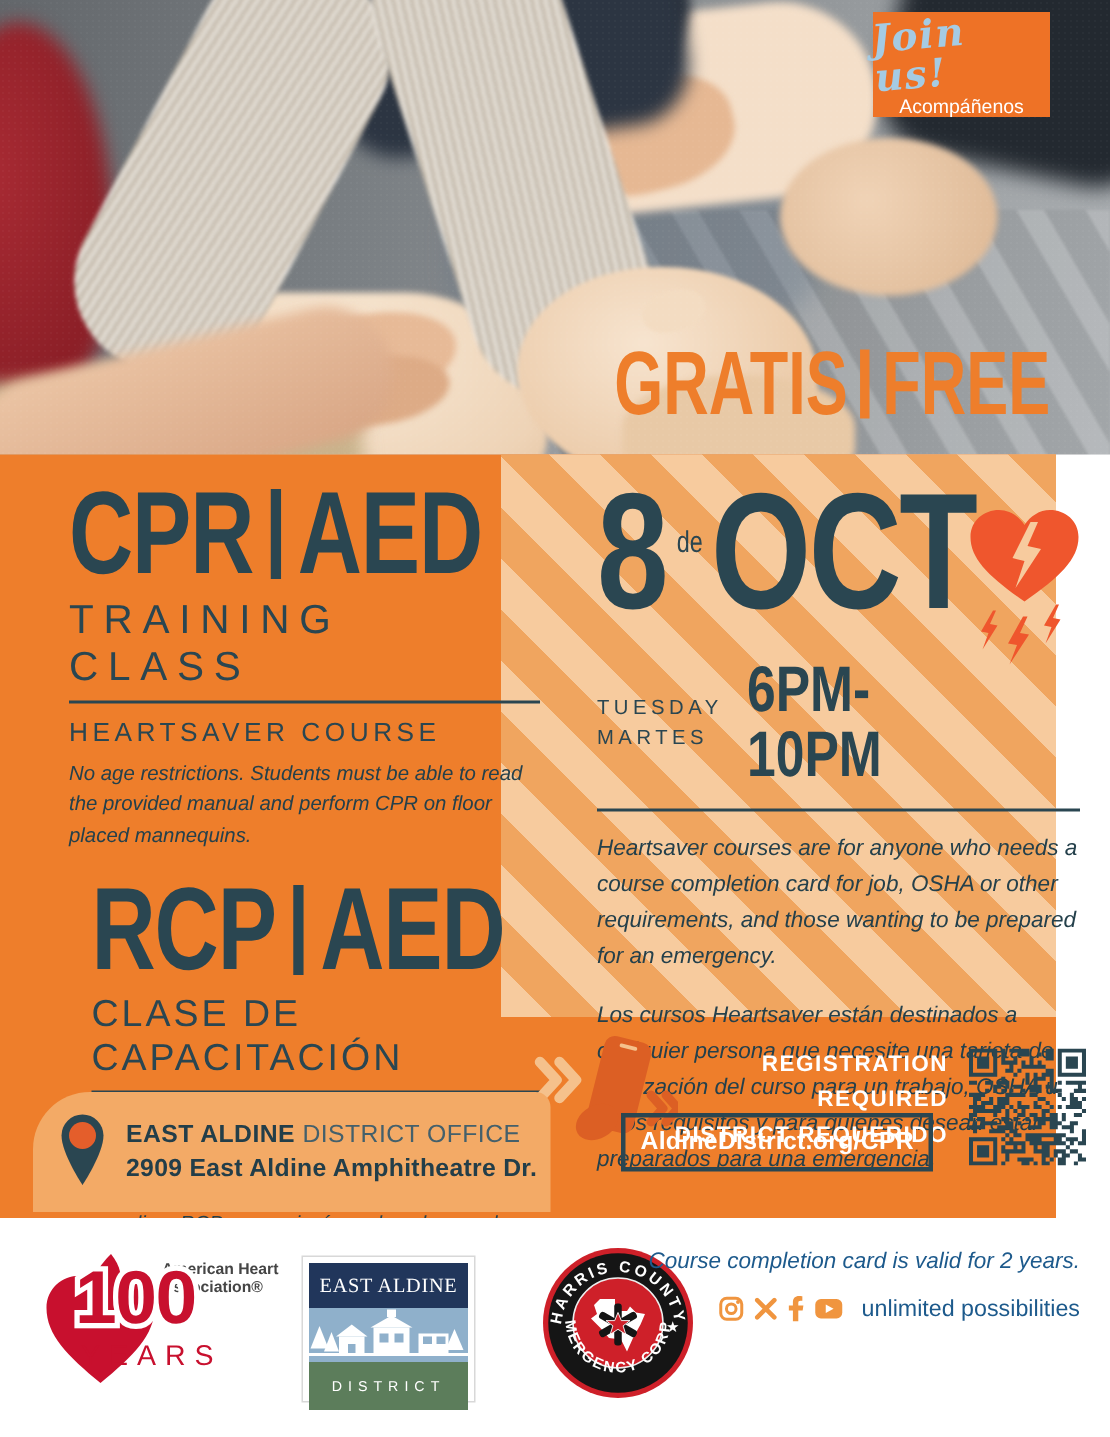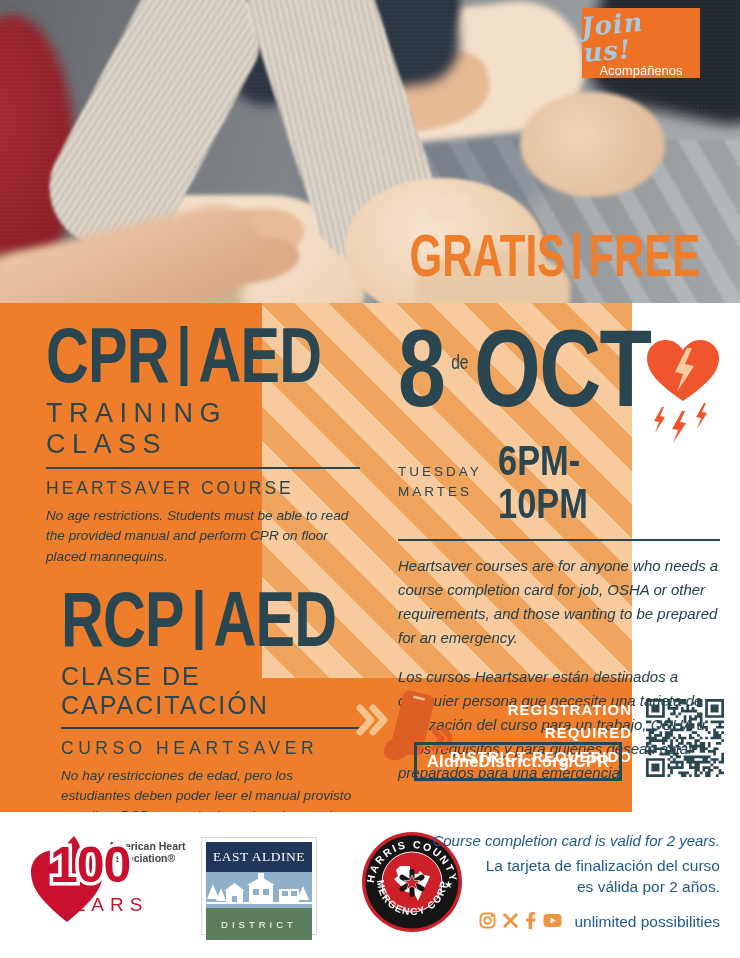--- a/index.html
+++ b/index.html
@@ -47,21 +47,21 @@
   .join-script{font-family:"DejaVu Serif",serif;font-style:italic;font-weight:bold;font-size:26px;
          color:#A5CBE3;transform:rotate(-5deg);letter-spacing:1px;line-height:1;}
   .join-sub{font-size:13px;color:#ffffff;margin-top:2px;text-align:center;}
 
   .free-banner{position:absolute;right:40px;top:226px;display:flex;align-items:center;gap:12px;
          transform:scaleX(.7);transform-origin:right center;color:#EE7E2B;font-weight:bold;font-size:60px;
          line-height:1;z-index:5;letter-spacing:0;}
   .free-divider{width:9px;height:46px;background:#EE7E2B;}
 
   
-  .bodyband{position:absolute;left:0;top:303px;width:632px;height:509px;background:#EE7E2B;}
+  .bodyband{position:absolute;left:0;top:303px;width:704px;height:509px;background:#EE7E2B;}
   .stripes{position:absolute;right:0;top:0;width:370px;height:375px;
          background:repeating-linear-gradient(45deg,#F7CB9E 0 24px,#F0A55F 24px 48px);}
 
   .col-left{position:absolute;left:46px;top:17px;width:314px;color:#2A4651;}
   .hero-title{display:flex;align-items:center;gap:15px;font-weight:bold;font-size:78px;line-height:.92;
          letter-spacing:-1px;transform:scaleX(.76);transform-origin:left center;color:#2A4651;}
   .title-bar{width:9px;height:60px;background:#2A4651;flex:0 0 auto;}
   .sub-title{font-size:27px;letter-spacing:6.5px;margin-top:6px;color:#2A4651;}
   .rule{border:none;border-top:2px solid #2A4651;margin:7px 0 0 0;width:100%;}
   .level{font-size:17.5px;letter-spacing:3px;margin-top:9px;color:#2A4651;}
@@ -244,20 +244,32 @@
         <div>DISTRICT REQUERIDO</div>
       </div>
       <div class="reg-link">AldineDistrict.org/CPR</div>
       <div class="qr-box">
         <svg id="qr-svg" width="78" height="78" viewBox="0 0 80 80">
             <path d="M22.07,0.00h2.76v2.76h-2.76zM27.59,0.00h2.76v2.76h-2.76zM30.34,0.00h2.76v2.76h-2.76zM33.10,0.00h2.76v2.76h-2.76zM35.86,0.00h2.76v2.76h-2.76zM38.62,0.00h2.76v2.76h-2.76zM52.41,0.00h2.76v2.76h-2.76zM55.17,0.00h2.76v2.76h-2.76zM22.07,2.76h2.76v2.76h-2.76zM33.10,2.76h2.76v2.76h-2.76zM35.86,2.76h2.76v2.76h-2.76zM38.62,2.76h2.76v2.76h-2.76zM46.90,2.76h2.76v2.76h-2.76zM52.41,2.76h2.76v2.76h-2.76zM55.17,2.76h2.76v2.76h-2.76zM22.07,5.52h2.76v2.76h-2.76zM30.34,5.52h2.76v2.76h-2.76zM41.38,5.52h2.76v2.76h-2.76zM52.41,5.52h2.76v2.76h-2.76zM55.17,5.52h2.76v2.76h-2.76zM22.07,8.28h2.76v2.76h-2.76zM24.83,8.28h2.76v2.76h-2.76zM27.59,8.28h2.76v2.76h-2.76zM30.34,8.28h2.76v2.76h-2.76zM35.86,8.28h2.76v2.76h-2.76zM41.38,8.28h2.76v2.76h-2.76zM46.90,8.28h2.76v2.76h-2.76zM27.59,11.03h2.76v2.76h-2.76zM35.86,11.03h2.76v2.76h-2.76zM38.62,11.03h2.76v2.76h-2.76zM41.38,11.03h2.76v2.76h-2.76zM44.14,11.03h2.76v2.76h-2.76zM46.90,11.03h2.76v2.76h-2.76zM49.66,11.03h2.76v2.76h-2.76zM24.83,13.79h2.76v2.76h-2.76zM27.59,13.79h2.76v2.76h-2.76zM33.10,13.79h2.76v2.76h-2.76zM52.41,13.79h2.76v2.76h-2.76zM55.17,13.79h2.76v2.76h-2.76zM30.34,16.55h2.76v2.76h-2.76zM38.62,16.55h2.76v2.76h-2.76zM44.14,16.55h2.76v2.76h-2.76zM49.66,16.55h2.76v2.76h-2.76zM52.41,16.55h2.76v2.76h-2.76zM55.17,16.55h2.76v2.76h-2.76zM22.07,19.31h2.76v2.76h-2.76zM38.62,19.31h2.76v2.76h-2.76zM44.14,19.31h2.76v2.76h-2.76zM46.90,19.31h2.76v2.76h-2.76zM49.66,19.31h2.76v2.76h-2.76zM55.17,19.31h2.76v2.76h-2.76zM0.00,22.07h2.76v2.76h-2.76zM2.76,22.07h2.76v2.76h-2.76zM11.03,22.07h2.76v2.76h-2.76zM13.79,22.07h2.76v2.76h-2.76zM19.31,22.07h2.76v2.76h-2.76zM22.07,22.07h2.76v2.76h-2.76zM24.83,22.07h2.76v2.76h-2.76zM38.62,22.07h2.76v2.76h-2.76zM44.14,22.07h2.76v2.76h-2.76zM55.17,22.07h2.76v2.76h-2.76zM60.69,22.07h2.76v2.76h-2.76zM66.21,22.07h2.76v2.76h-2.76zM68.97,22.07h2.76v2.76h-2.76zM71.72,22.07h2.76v2.76h-2.76zM74.48,22.07h2.76v2.76h-2.76zM77.24,22.07h2.76v2.76h-2.76zM16.55,24.83h2.76v2.76h-2.76zM19.31,24.83h2.76v2.76h-2.76zM24.83,24.83h2.76v2.76h-2.76zM30.34,24.83h2.76v2.76h-2.76zM33.10,24.83h2.76v2.76h-2.76zM41.38,24.83h2.76v2.76h-2.76zM44.14,24.83h2.76v2.76h-2.76zM46.90,24.83h2.76v2.76h-2.76zM52.41,24.83h2.76v2.76h-2.76zM55.17,24.83h2.76v2.76h-2.76zM74.48,24.83h2.76v2.76h-2.76zM11.03,27.59h2.76v2.76h-2.76zM16.55,27.59h2.76v2.76h-2.76zM22.07,27.59h2.76v2.76h-2.76zM27.59,27.59h2.76v2.76h-2.76zM35.86,27.59h2.76v2.76h-2.76zM41.38,27.59h2.76v2.76h-2.76zM44.14,27.59h2.76v2.76h-2.76zM46.90,27.59h2.76v2.76h-2.76zM55.17,27.59h2.76v2.76h-2.76zM57.93,27.59h2.76v2.76h-2.76zM60.69,27.59h2.76v2.76h-2.76zM71.72,27.59h2.76v2.76h-2.76zM74.48,27.59h2.76v2.76h-2.76zM77.24,27.59h2.76v2.76h-2.76zM0.00,30.34h2.76v2.76h-2.76zM2.76,30.34h2.76v2.76h-2.76zM5.52,30.34h2.76v2.76h-2.76zM8.28,30.34h2.76v2.76h-2.76zM24.83,30.34h2.76v2.76h-2.76zM27.59,30.34h2.76v2.76h-2.76zM30.34,30.34h2.76v2.76h-2.76zM33.10,30.34h2.76v2.76h-2.76zM35.86,30.34h2.76v2.76h-2.76zM41.38,30.34h2.76v2.76h-2.76zM44.14,30.34h2.76v2.76h-2.76zM60.69,30.34h2.76v2.76h-2.76zM68.97,30.34h2.76v2.76h-2.76zM2.76,33.10h2.76v2.76h-2.76zM5.52,33.10h2.76v2.76h-2.76zM13.79,33.10h2.76v2.76h-2.76zM19.31,33.10h2.76v2.76h-2.76zM22.07,33.10h2.76v2.76h-2.76zM24.83,33.10h2.76v2.76h-2.76zM46.90,33.10h2.76v2.76h-2.76zM49.66,33.10h2.76v2.76h-2.76zM63.45,33.10h2.76v2.76h-2.76zM68.97,33.10h2.76v2.76h-2.76zM71.72,33.10h2.76v2.76h-2.76zM77.24,33.10h2.76v2.76h-2.76zM2.76,35.86h2.76v2.76h-2.76zM8.28,35.86h2.76v2.76h-2.76zM11.03,35.86h2.76v2.76h-2.76zM13.79,35.86h2.76v2.76h-2.76zM19.31,35.86h2.76v2.76h-2.76zM22.07,35.86h2.76v2.76h-2.76zM24.83,35.86h2.76v2.76h-2.76zM33.10,35.86h2.76v2.76h-2.76zM44.14,35.86h2.76v2.76h-2.76zM52.41,35.86h2.76v2.76h-2.76zM68.97,35.86h2.76v2.76h-2.76zM71.72,35.86h2.76v2.76h-2.76zM74.48,35.86h2.76v2.76h-2.76zM0.00,38.62h2.76v2.76h-2.76zM2.76,38.62h2.76v2.76h-2.76zM5.52,38.62h2.76v2.76h-2.76zM8.28,38.62h2.76v2.76h-2.76zM16.55,38.62h2.76v2.76h-2.76zM19.31,38.62h2.76v2.76h-2.76zM22.07,38.62h2.76v2.76h-2.76zM27.59,38.62h2.76v2.76h-2.76zM33.10,38.62h2.76v2.76h-2.76zM35.86,38.62h2.76v2.76h-2.76zM38.62,38.62h2.76v2.76h-2.76zM44.14,38.62h2.76v2.76h-2.76zM46.90,38.62h2.76v2.76h-2.76zM55.17,38.62h2.76v2.76h-2.76zM60.69,38.62h2.76v2.76h-2.76zM66.21,38.62h2.76v2.76h-2.76zM68.97,38.62h2.76v2.76h-2.76zM71.72,38.62h2.76v2.76h-2.76zM74.48,38.62h2.76v2.76h-2.76zM2.76,41.38h2.76v2.76h-2.76zM5.52,41.38h2.76v2.76h-2.76zM8.28,41.38h2.76v2.76h-2.76zM11.03,41.38h2.76v2.76h-2.76zM13.79,41.38h2.76v2.76h-2.76zM16.55,41.38h2.76v2.76h-2.76zM19.31,41.38h2.76v2.76h-2.76zM24.83,41.38h2.76v2.76h-2.76zM30.34,41.38h2.76v2.76h-2.76zM35.86,41.38h2.76v2.76h-2.76zM49.66,41.38h2.76v2.76h-2.76zM52.41,41.38h2.76v2.76h-2.76zM77.24,41.38h2.76v2.76h-2.76zM0.00,44.14h2.76v2.76h-2.76zM2.76,44.14h2.76v2.76h-2.76zM16.55,44.14h2.76v2.76h-2.76zM24.83,44.14h2.76v2.76h-2.76zM33.10,44.14h2.76v2.76h-2.76zM35.86,44.14h2.76v2.76h-2.76zM41.38,44.14h2.76v2.76h-2.76zM44.14,44.14h2.76v2.76h-2.76zM49.66,44.14h2.76v2.76h-2.76zM55.17,44.14h2.76v2.76h-2.76zM57.93,44.14h2.76v2.76h-2.76zM63.45,44.14h2.76v2.76h-2.76zM71.72,44.14h2.76v2.76h-2.76zM74.48,44.14h2.76v2.76h-2.76zM0.00,46.90h2.76v2.76h-2.76zM5.52,46.90h2.76v2.76h-2.76zM8.28,46.90h2.76v2.76h-2.76zM22.07,46.90h2.76v2.76h-2.76zM24.83,46.90h2.76v2.76h-2.76zM30.34,46.90h2.76v2.76h-2.76zM38.62,46.90h2.76v2.76h-2.76zM44.14,46.90h2.76v2.76h-2.76zM46.90,46.90h2.76v2.76h-2.76zM49.66,46.90h2.76v2.76h-2.76zM52.41,46.90h2.76v2.76h-2.76zM55.17,46.90h2.76v2.76h-2.76zM57.93,46.90h2.76v2.76h-2.76zM63.45,46.90h2.76v2.76h-2.76zM2.76,49.66h2.76v2.76h-2.76zM8.28,49.66h2.76v2.76h-2.76zM11.03,49.66h2.76v2.76h-2.76zM13.79,49.66h2.76v2.76h-2.76zM16.55,49.66h2.76v2.76h-2.76zM24.83,49.66h2.76v2.76h-2.76zM27.59,49.66h2.76v2.76h-2.76zM33.10,49.66h2.76v2.76h-2.76zM46.90,49.66h2.76v2.76h-2.76zM49.66,49.66h2.76v2.76h-2.76zM55.17,49.66h2.76v2.76h-2.76zM57.93,49.66h2.76v2.76h-2.76zM60.69,49.66h2.76v2.76h-2.76zM68.97,49.66h2.76v2.76h-2.76zM71.72,49.66h2.76v2.76h-2.76zM0.00,52.41h2.76v2.76h-2.76zM2.76,52.41h2.76v2.76h-2.76zM5.52,52.41h2.76v2.76h-2.76zM8.28,52.41h2.76v2.76h-2.76zM19.31,52.41h2.76v2.76h-2.76zM22.07,52.41h2.76v2.76h-2.76zM24.83,52.41h2.76v2.76h-2.76zM27.59,52.41h2.76v2.76h-2.76zM41.38,52.41h2.76v2.76h-2.76zM44.14,52.41h2.76v2.76h-2.76zM46.90,52.41h2.76v2.76h-2.76zM55.17,52.41h2.76v2.76h-2.76zM57.93,52.41h2.76v2.76h-2.76zM63.45,52.41h2.76v2.76h-2.76zM66.21,52.41h2.76v2.76h-2.76zM68.97,52.41h2.76v2.76h-2.76zM2.76,55.17h2.76v2.76h-2.76zM13.79,55.17h2.76v2.76h-2.76zM16.55,55.17h2.76v2.76h-2.76zM19.31,55.17h2.76v2.76h-2.76zM22.07,55.17h2.76v2.76h-2.76zM27.59,55.17h2.76v2.76h-2.76zM30.34,55.17h2.76v2.76h-2.76zM68.97,55.17h2.76v2.76h-2.76zM77.24,55.17h2.76v2.76h-2.76zM24.83,57.93h2.76v2.76h-2.76zM30.34,57.93h2.76v2.76h-2.76zM33.10,57.93h2.76v2.76h-2.76zM38.62,57.93h2.76v2.76h-2.76zM41.38,57.93h2.76v2.76h-2.76zM44.14,57.93h2.76v2.76h-2.76zM46.90,57.93h2.76v2.76h-2.76zM49.66,57.93h2.76v2.76h-2.76zM52.41,57.93h2.76v2.76h-2.76zM55.17,57.93h2.76v2.76h-2.76zM57.93,57.93h2.76v2.76h-2.76zM60.69,57.93h2.76v2.76h-2.76zM63.45,57.93h2.76v2.76h-2.76zM77.24,57.93h2.76v2.76h-2.76zM22.07,60.69h2.76v2.76h-2.76zM27.59,60.69h2.76v2.76h-2.76zM38.62,60.69h2.76v2.76h-2.76zM41.38,60.69h2.76v2.76h-2.76zM44.14,60.69h2.76v2.76h-2.76zM46.90,60.69h2.76v2.76h-2.76zM57.93,60.69h2.76v2.76h-2.76zM60.69,60.69h2.76v2.76h-2.76zM66.21,60.69h2.76v2.76h-2.76zM68.97,60.69h2.76v2.76h-2.76zM71.72,60.69h2.76v2.76h-2.76zM77.24,60.69h2.76v2.76h-2.76zM24.83,63.45h2.76v2.76h-2.76zM27.59,63.45h2.76v2.76h-2.76zM30.34,63.45h2.76v2.76h-2.76zM33.10,63.45h2.76v2.76h-2.76zM35.86,63.45h2.76v2.76h-2.76zM41.38,63.45h2.76v2.76h-2.76zM44.14,63.45h2.76v2.76h-2.76zM46.90,63.45h2.76v2.76h-2.76zM49.66,63.45h2.76v2.76h-2.76zM52.41,63.45h2.76v2.76h-2.76zM55.17,63.45h2.76v2.76h-2.76zM57.93,63.45h2.76v2.76h-2.76zM60.69,63.45h2.76v2.76h-2.76zM63.45,63.45h2.76v2.76h-2.76zM68.97,63.45h2.76v2.76h-2.76zM74.48,63.45h2.76v2.76h-2.76zM77.24,63.45h2.76v2.76h-2.76zM22.07,66.21h2.76v2.76h-2.76zM30.34,66.21h2.76v2.76h-2.76zM35.86,66.21h2.76v2.76h-2.76zM44.14,66.21h2.76v2.76h-2.76zM49.66,66.21h2.76v2.76h-2.76zM52.41,66.21h2.76v2.76h-2.76zM66.21,66.21h2.76v2.76h-2.76zM22.07,68.97h2.76v2.76h-2.76zM24.83,68.97h2.76v2.76h-2.76zM27.59,68.97h2.76v2.76h-2.76zM30.34,68.97h2.76v2.76h-2.76zM33.10,68.97h2.76v2.76h-2.76zM35.86,68.97h2.76v2.76h-2.76zM44.14,68.97h2.76v2.76h-2.76zM46.90,68.97h2.76v2.76h-2.76zM49.66,68.97h2.76v2.76h-2.76zM52.41,68.97h2.76v2.76h-2.76zM57.93,68.97h2.76v2.76h-2.76zM60.69,68.97h2.76v2.76h-2.76zM63.45,68.97h2.76v2.76h-2.76zM68.97,68.97h2.76v2.76h-2.76zM71.72,68.97h2.76v2.76h-2.76zM24.83,71.72h2.76v2.76h-2.76zM49.66,71.72h2.76v2.76h-2.76zM52.41,71.72h2.76v2.76h-2.76zM57.93,71.72h2.76v2.76h-2.76zM63.45,71.72h2.76v2.76h-2.76zM66.21,71.72h2.76v2.76h-2.76zM74.48,71.72h2.76v2.76h-2.76zM24.83,74.48h2.76v2.76h-2.76zM33.10,74.48h2.76v2.76h-2.76zM35.86,74.48h2.76v2.76h-2.76zM38.62,74.48h2.76v2.76h-2.76zM41.38,74.48h2.76v2.76h-2.76zM49.66,74.48h2.76v2.76h-2.76zM55.17,74.48h2.76v2.76h-2.76zM60.69,74.48h2.76v2.76h-2.76zM63.45,74.48h2.76v2.76h-2.76zM74.48,74.48h2.76v2.76h-2.76zM77.24,74.48h2.76v2.76h-2.76zM22.07,77.24h2.76v2.76h-2.76zM35.86,77.24h2.76v2.76h-2.76zM38.62,77.24h2.76v2.76h-2.76zM44.14,77.24h2.76v2.76h-2.76zM49.66,77.24h2.76v2.76h-2.76zM52.41,77.24h2.76v2.76h-2.76zM60.69,77.24h2.76v2.76h-2.76zM63.45,77.24h2.76v2.76h-2.76zM71.72,77.24h2.76v2.76h-2.76zM0,0h19.310344827586206v19.310344827586206h-19.310344827586206zM2.7586206896551726,2.7586206896551726h13.793103448275863v13.793103448275863h-13.793103448275863zM5.517241379310345,5.517241379310345h8.275862068965518v8.275862068965518h-8.275862068965518zM60.689655172413794,0h19.310344827586206v19.310344827586206h-19.310344827586206zM63.44827586206897,2.7586206896551726h13.793103448275863v13.793103448275863h-13.793103448275863zM66.20689655172414,5.517241379310345h8.275862068965518v8.275862068965518h-8.275862068965518zM0,60.689655172413794h19.310344827586206v19.310344827586206h-19.310344827586206zM2.7586206896551726,63.44827586206897h13.793103448275863v13.793103448275863h-13.793103448275863zM5.517241379310345,66.20689655172414h8.275862068965518v8.275862068965518h-8.275862068965518z" fill="#2A4651" fill-rule="evenodd"></path>
           </svg>
       </div>
     </div>
 
+    <div class="address-box">
+      <div class="pin-wrap">
+        <svg width="34" height="52" viewBox="0 0 34 52">
+          <path d="M17,50 C17,50 3,29 3,17 A14,14 0 1 1 31,17 C31,29 17,50 17,50 Z" fill="#2A4651"></path>
+          <circle cx="17" cy="17" r="9" fill="#E45E2B"></circle>
+        </svg>
+      </div>
+      <div>
+        <div class="addr-line1"><b>EAST ALDINE</b><span> DISTRICT OFFICE</span></div>
+        <div class="addr-line2">2909 East Aldine Amphitheatre Dr.</div>
+      </div>
+    </div>
   </div>
 
   <div class="footer">
 
     <div class="aha">
       <svg width="92" height="94" viewBox="0 0 92 94" style="position:absolute;left:0;top:12px;">
         <path d="M52,2 C43,11 40,17 44,23 C46.5,26.5 51,27.5 54.5,25 C61,19.5 58.5,10 52,2 Z" fill="#C8102E"></path>
         <path d="M45,88 C23,70 9,56 9,38 C9,25 19.5,16.5 31,16.5 C37,16.5 42,19.5 45,24.5 C48,19.5 53,16.5 59,16.5 C70.5,16.5 81,25 81,38 C81,56 67,70 45,88 Z" fill="#C8102E"></path>
       </svg>
       <div class="aha-org">
@@ -317,24 +329,20 @@
           <rect x="49.5" y="39" width="5" height="28" rx="2"></rect>
           <rect x="49.5" y="39" width="5" height="28" rx="2" transform="rotate(60 52 53)"></rect>
           <rect x="49.5" y="39" width="5" height="28" rx="2" transform="rotate(120 52 53)"></rect>
         </g>
         <polygon fill="#CE2029" stroke="#ffffff" stroke-width="0.6" points="52,45 54.2,50.4 60,50.4 55.4,53.9 57.2,59.6 52,56.2 46.8,59.6 48.6,53.9 44,50.4 49.8,50.4"></polygon>
       </svg>
     </div>
 
     <div class="footer-right">
       <div class="valid-en">Course completion card is valid for 2 years.</div>
-      <div class="valid-es">
-        <div>La tarjeta de finalización del curso</div>
-        <div>es válida por 2 años.</div>
-      </div>
       <div class="site-row">
         <div class="social">
           <svg width="17" height="17" viewBox="0 0 17 17">
             <rect x="1.5" y="1.5" width="14" height="14" rx="4" fill="none" stroke="#F0953F" stroke-width="2"></rect>
             <circle cx="8.5" cy="8.5" r="3.2" fill="none" stroke="#F0953F" stroke-width="2"></circle>
             <circle cx="13" cy="4" r="1.3" fill="#F0953F"></circle>
           </svg>
           <svg width="15" height="15" viewBox="0 0 17 17">
             <path d="M2,2 L15,15 M15,2 L2,15" stroke="#F0953F" stroke-width="3.4" stroke-linecap="round"></path>
           </svg>

